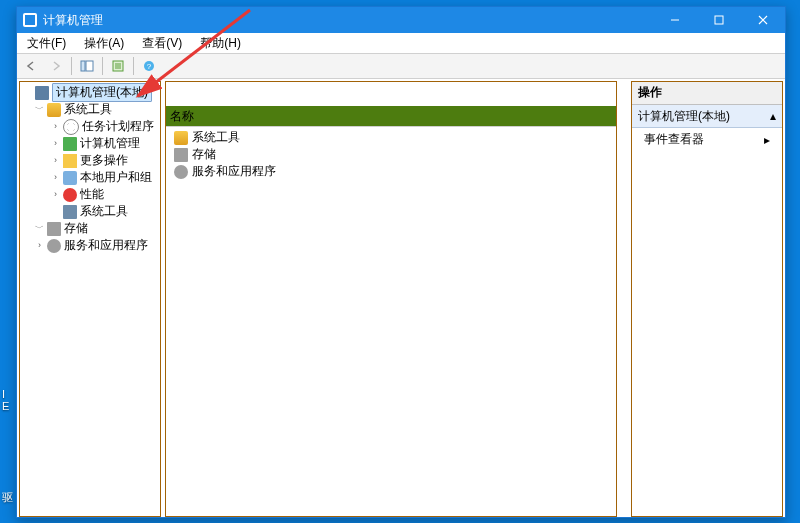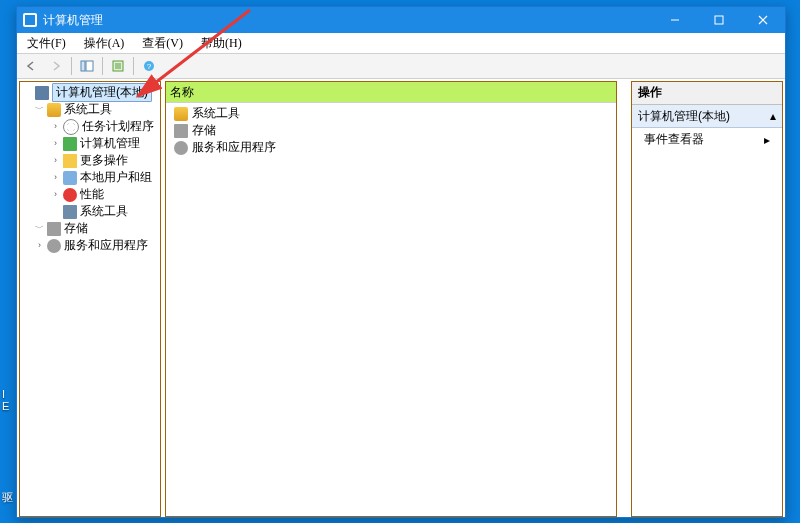--- a/index.html
+++ b/index.html
@@ -4,21 +4,21 @@
 <style>
   html,body{margin:0;padding:0;font-family:"Microsoft YaHei","Segoe UI",Tahoma,sans-serif;font-size:12px;color:#000;background:#0a7fdc;overflow:hidden;}
   .desktop{position:relative;width:800px;height:523px;background:linear-gradient(180deg,#0a7fdc 0%,#0a7fdc 100%);}
   .window{position:absolute;left:16px;top:6px;width:768px;height:510px;background:#fff;border:1px solid #1976d2;box-shadow:0 4px 12px rgba(0,0,0,.3);}
   .titlebar{height:26px;background:#1e88e5;color:#fff;display:flex;align-items:center;justify-content:space-between;}
   .title-left{display:flex;align-items:center;gap:6px;padding-left:6px;font-size:12px;}
   .title-left .appicon{width:14px;height:14px;background:#fff;border-radius:2px;display:inline-block;position:relative;}
   .title-left .appicon:before{content:"";position:absolute;inset:2px;background:#1e88e5;}
   .winbtns{display:flex;}
   .winbtn{width:44px;height:26px;display:flex;align-items:center;justify-content:center;color:#fff;font-family:Arial;}
-  .menubar{height:20px;background:#fff;border-bottom:1px solid #d0d0d0;display:flex;align-items:center;padding:0 4px;gap:6px;font-family:Liberation Serif, serif;}
+  .menubar{height:20px;background:#fff;border-bottom:1px solid #d0d0d0;display:flex;align-items:center;padding:0 4px;gap:6px;}
   .menubar .mitem{padding:1px 6px;font-size:12px;}
   .toolbar{height:24px;background:#f4f4f4;border-bottom:1px solid #d0d0d0;display:flex;align-items:center;padding:0 2px;gap:1px;}
   .tbtn{width:22px;height:20px;border:1px solid transparent;display:flex;align-items:center;justify-content:center;border-radius:2px;}
   .tsep{width:1px;height:18px;background:#c0c0c0;margin:0 2px;}
   .body{display:flex;height:calc(100% - 26px - 20px - 24px);}
   .pane{border:1px solid #a16207;margin:2px;background:#fff;overflow:auto;}
   .left{width:140px;flex:0 0 140px;}
   .center{flex:1;}
   .right{width:150px;flex:0 0 150px;margin-left:12px;}
   
@@ -26,21 +26,21 @@
   .trow{display:flex;align-items:center;height:17px;line-height:17px;white-space:nowrap;}
   .twist{width:11px;height:11px;display:inline-flex;align-items:center;justify-content:center;font-size:9px;color:#555;margin-right:2px;user-select:none;}
   .twist.empty{visibility:hidden;}
   .ticon{width:14px;height:14px;margin-right:3px;display:inline-block;flex:0 0 14px;}
   .tlabel{font-size:12px;}
   .trow.root .tlabel{background:#cde8ff;border:1px solid #7da2ce;padding:0 3px;border-radius:1px;}
   .indent0{padding-left:2px;}
   .indent1{padding-left:14px;}
   .indent2{padding-left:30px;}
   
-  .listhead{height:20px;border-bottom:1px solid #d0d0d0;background:#bef264;display:flex;align-items:center;padding-left:4px;font-size:12px;color:#000;}
+  .listhead{height:20px;border-bottom:1px solid #d0d0d0;background:#4d7c0f;display:flex;align-items:center;padding-left:4px;font-size:12px;color:#000;margin-top:24px;}
   .listbody{padding:2px 0;}
   .lrow{display:flex;align-items:center;height:17px;padding-left:8px;}
   .licon{width:14px;height:14px;margin-right:4px;display:inline-block;}
   
   .rhead{height:18px;background:#f0f0f0;border-bottom:1px solid #c0c0c0;padding:2px 6px;font-weight:bold;font-size:12px;}
   .rsub{height:18px;background:#e4eefb;border-bottom:1px solid #b6c9e0;padding:2px 6px;font-size:12px;display:flex;justify-content:space-between;align-items:center;}
   .raction{padding:3px 12px;font-size:12px;display:flex;justify-content:space-between;align-items:center;}
   
   .desklab{position:absolute;left:2px;color:#fff;font-size:11px;text-shadow:0 1px 2px rgba(0,0,0,.6);}
   .desklab.i{top:388px;}

